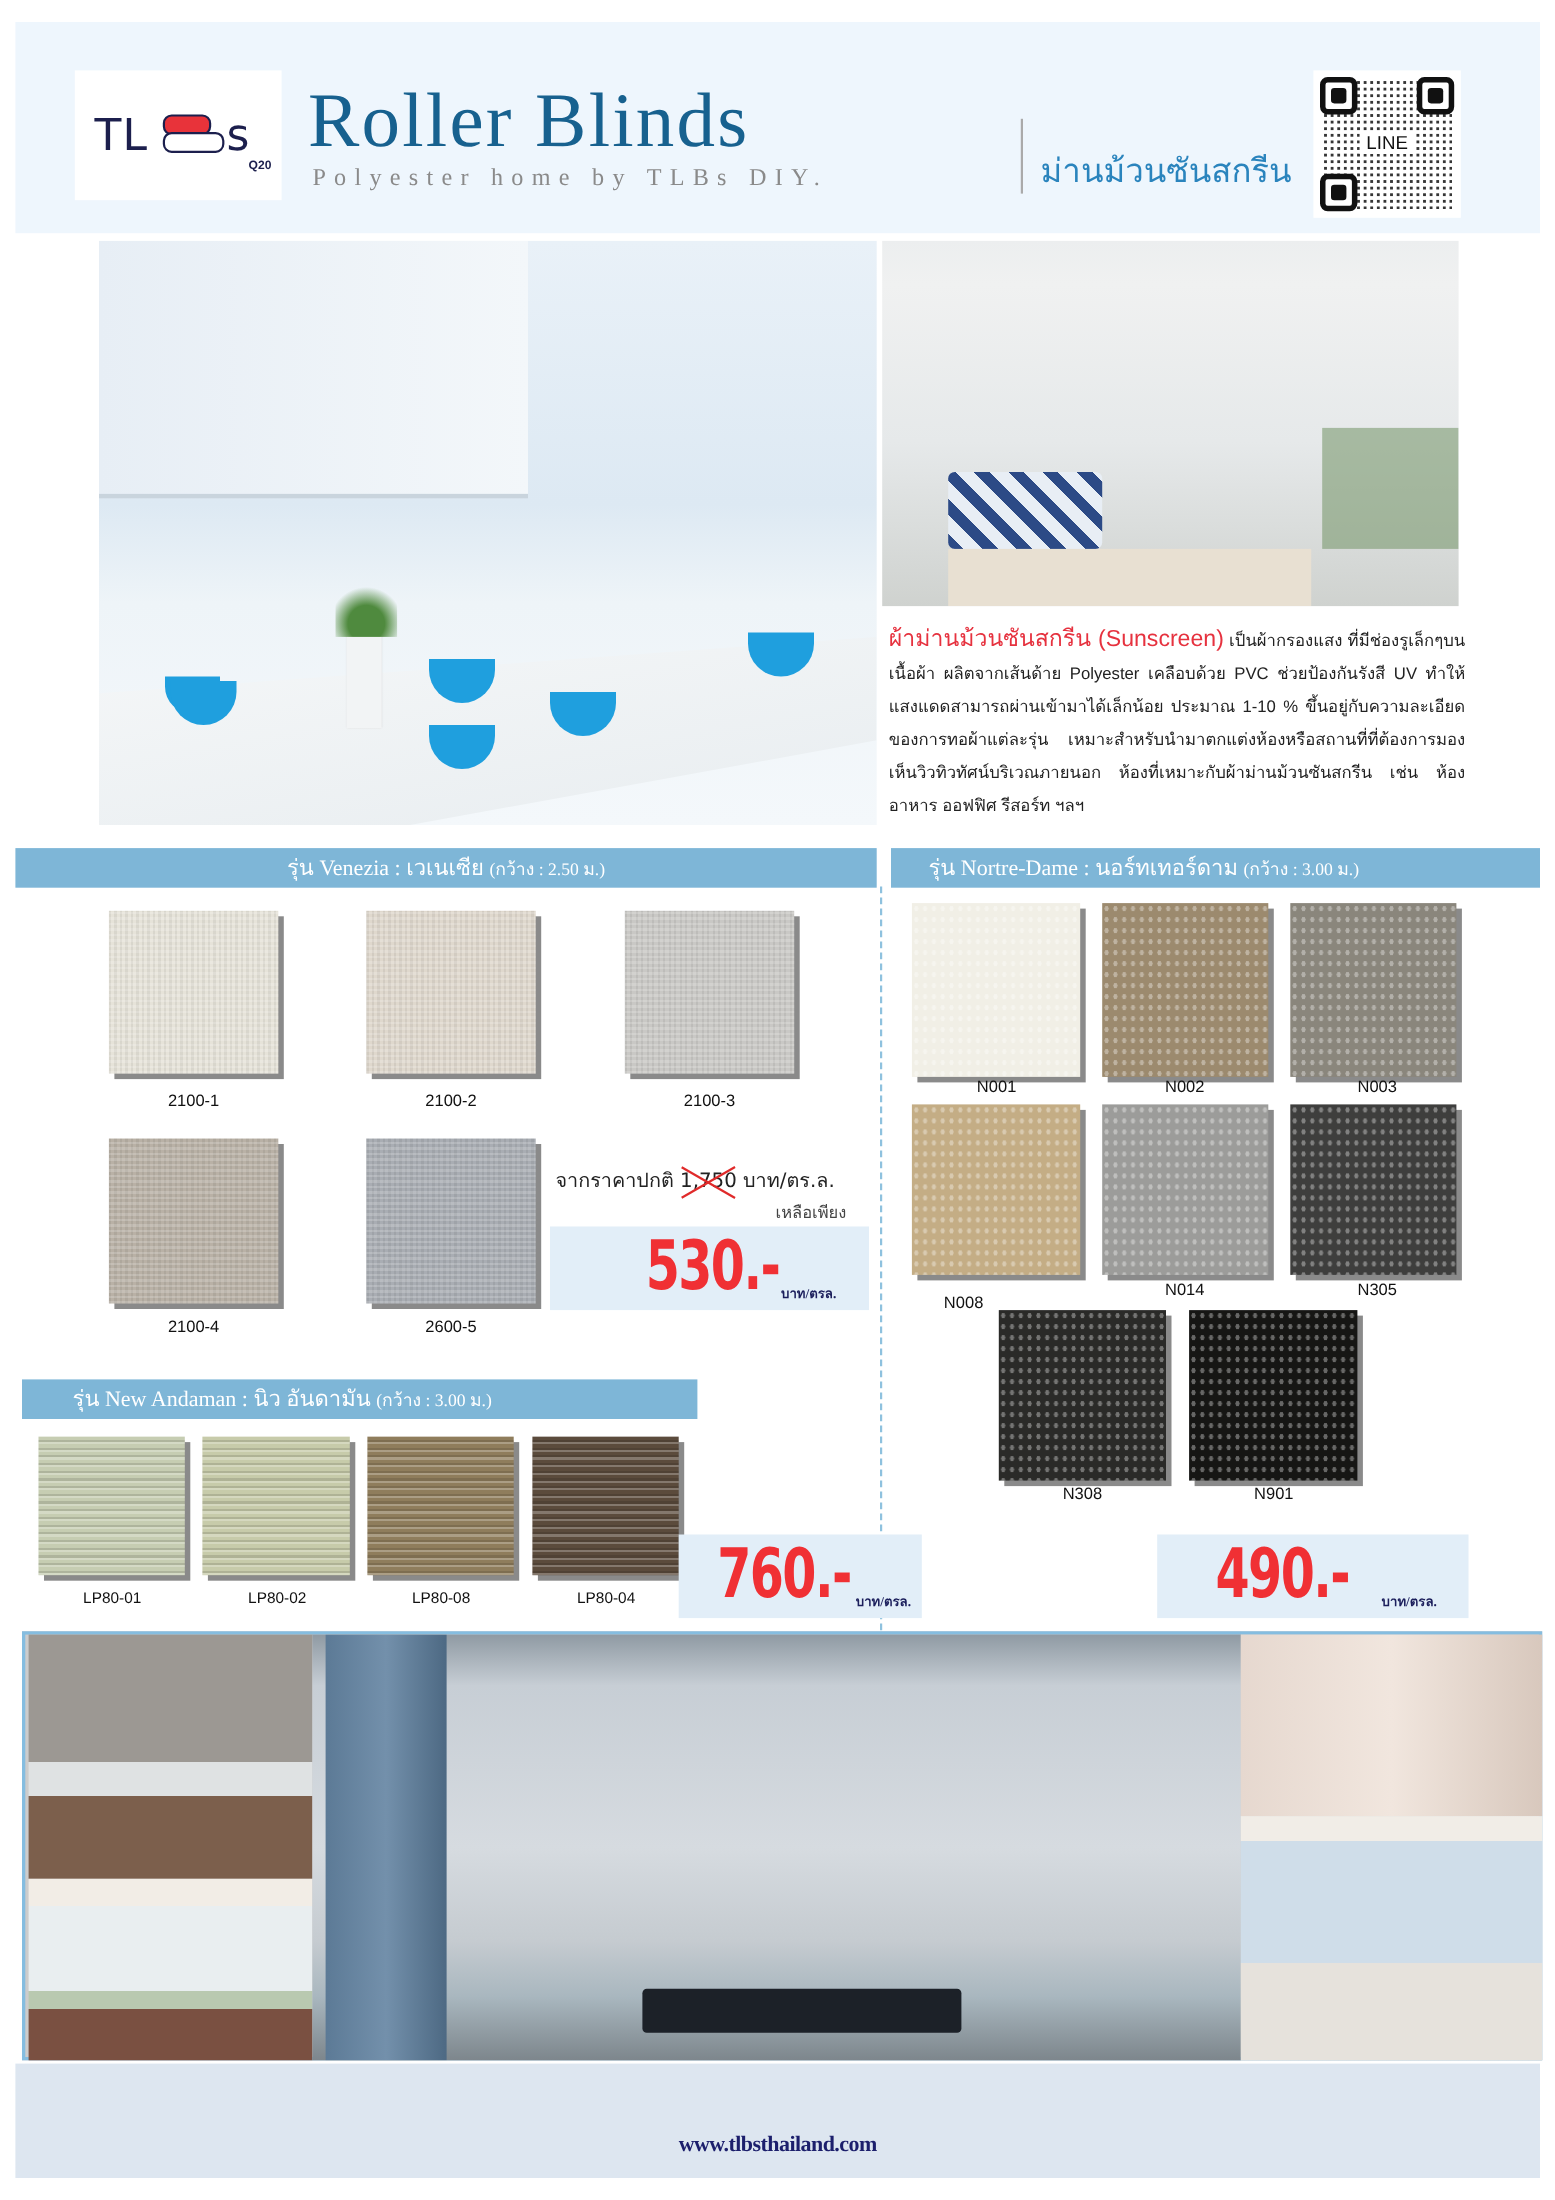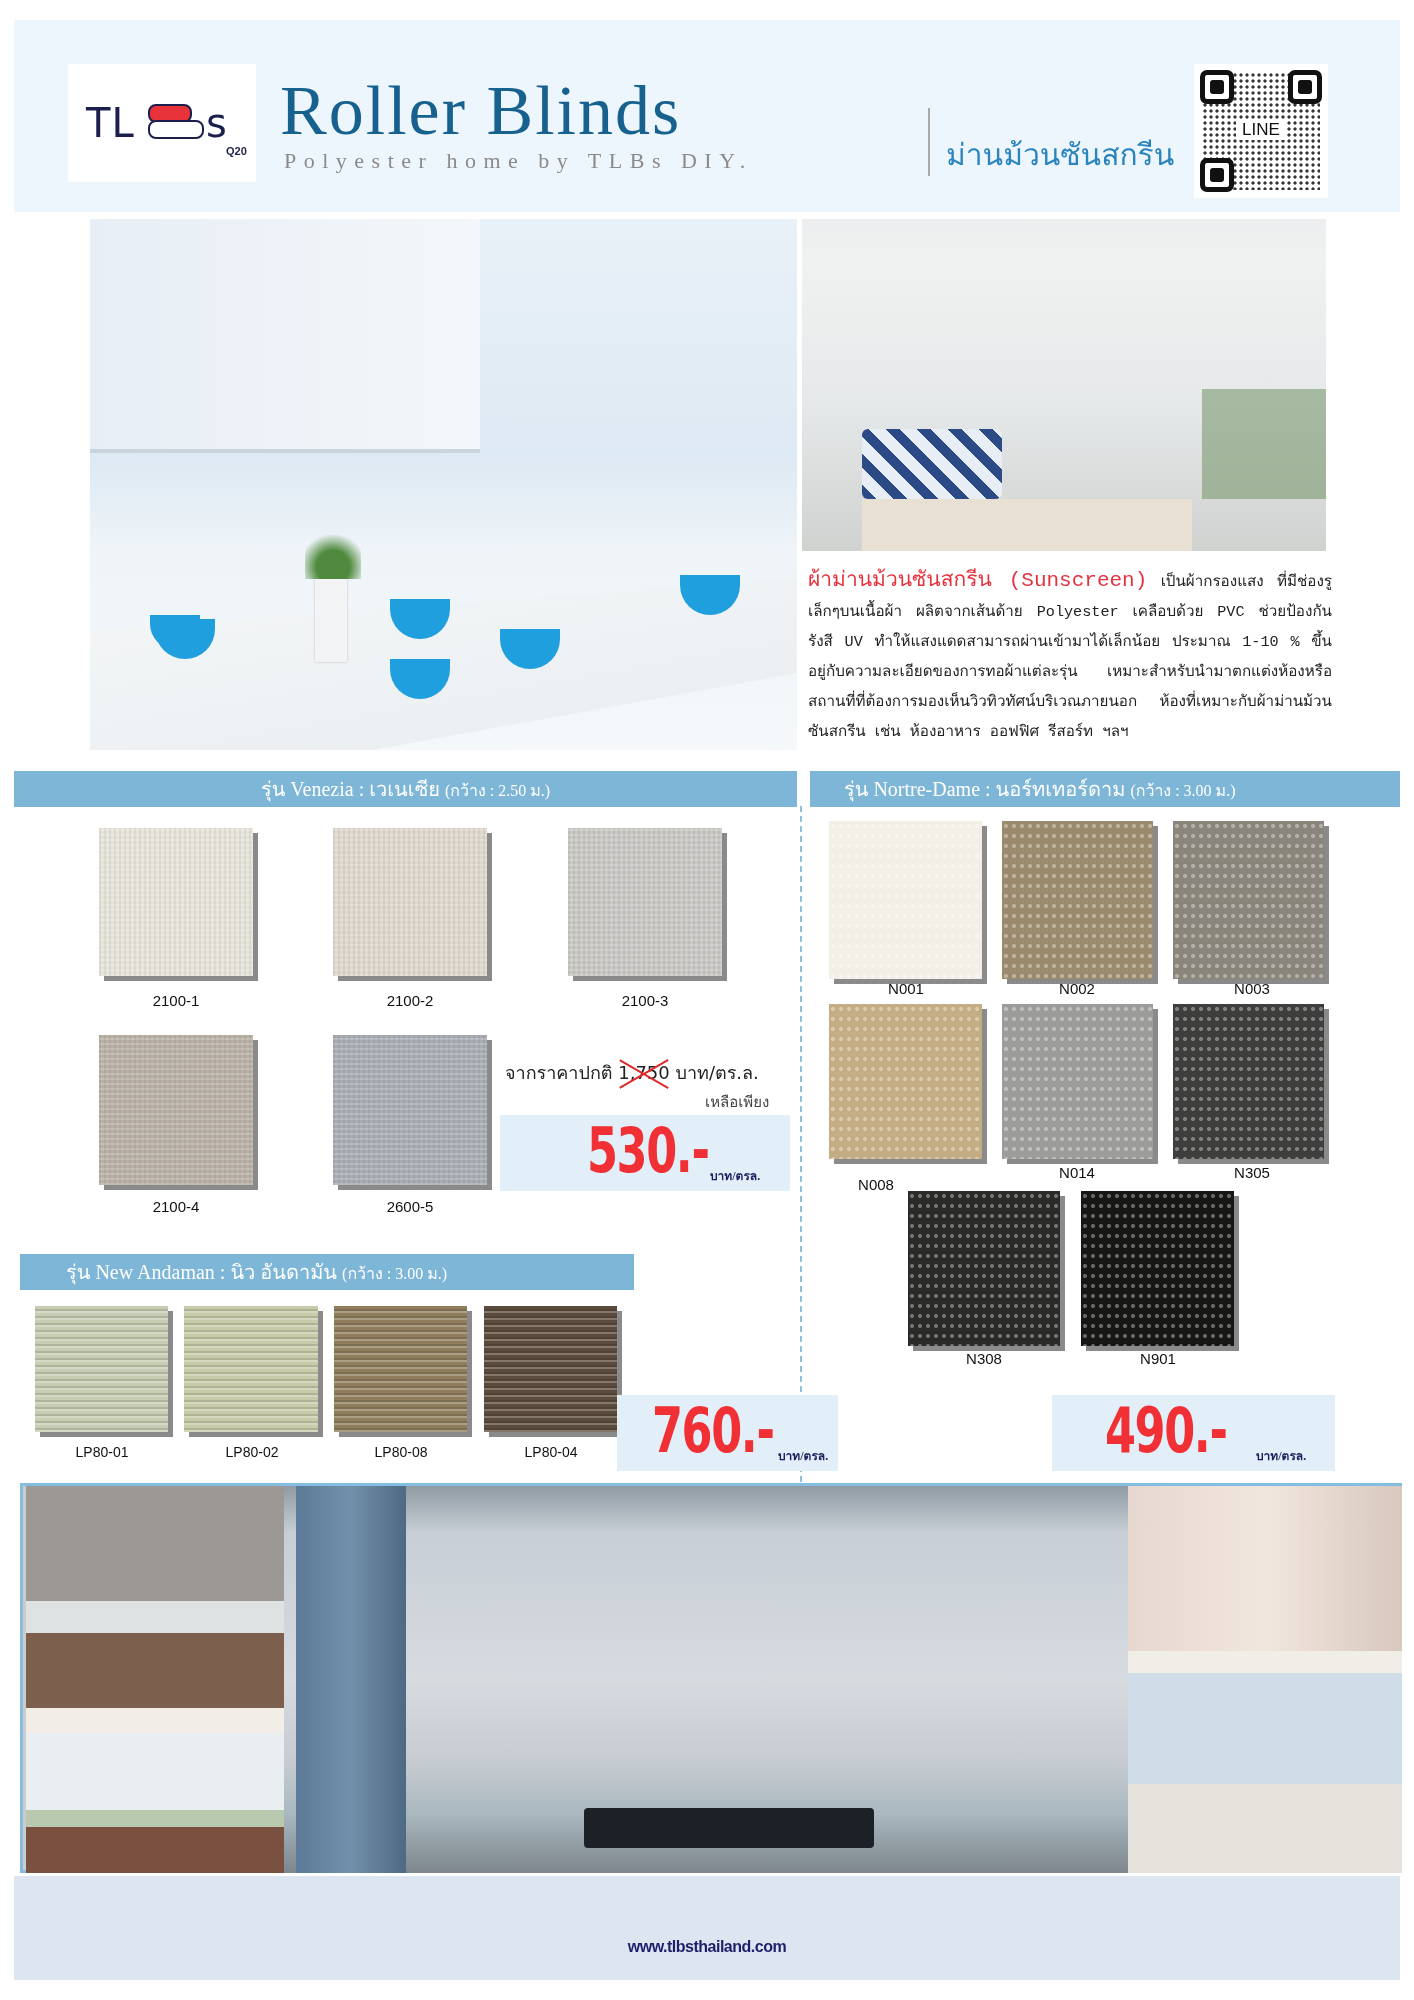--- a/index.html
+++ b/index.html
@@ -27,21 +27,21 @@
   .photo{position:absolute;overflow:hidden;}
   #photo-main{left:90px;top:219px;width:707px;height:531px;
     background:linear-gradient(180deg,#e9f1f8 0%,#dde9f3 45%,#eef4f8 62%,#f4f8fb 100%);}
   #photo-main .blind-a{position:absolute;left:0;top:0;width:390px;height:230px;background:linear-gradient(90deg,#e7eef5,#f3f7fa);border-bottom:4px solid #c9d4dd;}
   #photo-main .table{position:absolute;left:0;top:360px;width:707px;height:171px;background:linear-gradient(170deg,#f5f7f8,#e8edf0);clip-path:polygon(0 30%,100% 0,100% 55%,40% 100%,0 100%);}
   .bowl{position:absolute;width:60px;height:40px;border-radius:0 0 30px 30px;background:#1f9fde;}
   #photo-right{left:802px;top:219px;width:524px;height:332px;background:linear-gradient(180deg,#eceeef 0%,#f0f1f1 12%,#e6e9ea 55%,#cfd2cf 100%);}
   #photo-right .sofa{position:absolute;left:60px;top:210px;width:140px;height:70px;background:repeating-linear-gradient(45deg,#2c4a86 0 10px,#e8eef5 10px 22px);border-radius:6px;}
   #photo-right .rug{position:absolute;left:60px;top:280px;width:330px;height:52px;background:#e8e0d2;}
   
-  #desc{left:808px;top:566px;width:524px;font-size:15.2px;line-height:30px;color:#222;text-align:justify;font-family:Liberation Mono, monospace;}
+  #desc{left:808px;top:566px;width:524px;font-size:15.2px;line-height:30px;color:#222;text-align:justify;font-family:Liberation Sans, sans-serif;}
   #desc .lead{color:#e6323f;font-size:21px;}
   
   .sec-head{position:absolute;background:#7eb6d7;color:#fff;height:36px;line-height:36px;font-size:20px;font-family:Liberation Serif, serif;}
   .sec-head .small{font-size:16px;}
   #sec-venezia{left:14px;top:771px;width:783px;text-align:center;}
   #sec-notre{left:810px;top:771px;width:590px;padding-left:34px;box-sizing:border-box;}
   #sec-andaman{left:20px;top:1254px;width:614px;padding-left:46px;box-sizing:border-box;}
   #vdashed{left:800px;top:806px;width:0;height:676px;border-left:2px dashed #8ec1de;}
   
   .swatch{position:absolute;box-shadow:5px 5px 0 #8a8a8a;}
@@ -62,21 +62,21 @@
   #collage{left:20px;top:1483px;width:1382px;height:390px;border:3px solid #85bde0;box-sizing:border-box;background:#ccc;}
   #col-a{left:3px;top:0;width:258px;height:222px;background:linear-gradient(180deg,#9c9893 0 52%,#dfe2e3 52% 66%,#7c5f4c 66% 100%);}
   #col-b{left:3px;top:222px;width:258px;height:165px;background:linear-gradient(180deg,#f2ede6 0 15%,#e9eef0 15% 62%,#b9c9b0 62% 72%,#7a5041 72% 100%);}
   #col-c{left:261px;top:0;width:844px;height:387px;background:linear-gradient(180deg,#8f9aa3 0%,#c7ced5 12%,#d6dbe0 50%,#c5cbd0 72%,#a9b7bf 85%,#7d868c 100%);}
   #col-c .pillar{position:absolute;left:12px;top:0;width:110px;height:387px;background:linear-gradient(90deg,#5c7a96,#7390ab,#4d6983);}
   #col-c .bench{position:absolute;left:300px;top:322px;width:290px;height:40px;background:#1c2128;border-radius:4px;}
   #col-d{left:1105px;top:0;width:274px;height:165px;background:linear-gradient(90deg,#e6d8cf,#f1e6de,#d8c8bd);}
   #col-e{left:1105px;top:165px;width:274px;height:222px;background:linear-gradient(180deg,#f1ede7 0 10%,#cfdde9 10% 60%,#e6e2dc 60% 100%);}
   
   #footer{left:14px;top:1876px;width:1386px;height:104px;background:#dde6f0;}
-  #footer-url{left:0;top:62px;width:1386px;text-align:center;font-size:16px;font-weight:bold;color:#1c1f6c;font-family:Liberation Sans, sans-serif;letter-spacing:-.5px;}
+  #footer-url{left:0;top:62px;width:1386px;text-align:center;font-size:20px;font-weight:bold;color:#1c1f6c;font-family:Liberation Serif, serif;letter-spacing:-.5px;}
 </style>
 </head>
 <body>
 
 <div id="header" class="abs"></div>
 <div id="logo-box" class="abs"></div>
 <span id="logo-text" class="abs">TL</span>
 <div id="logo-pill-top" class="abs"></div>
 <div id="logo-pill-bot" class="abs"></div>
 <span id="logo-s" class="abs">s</span>

